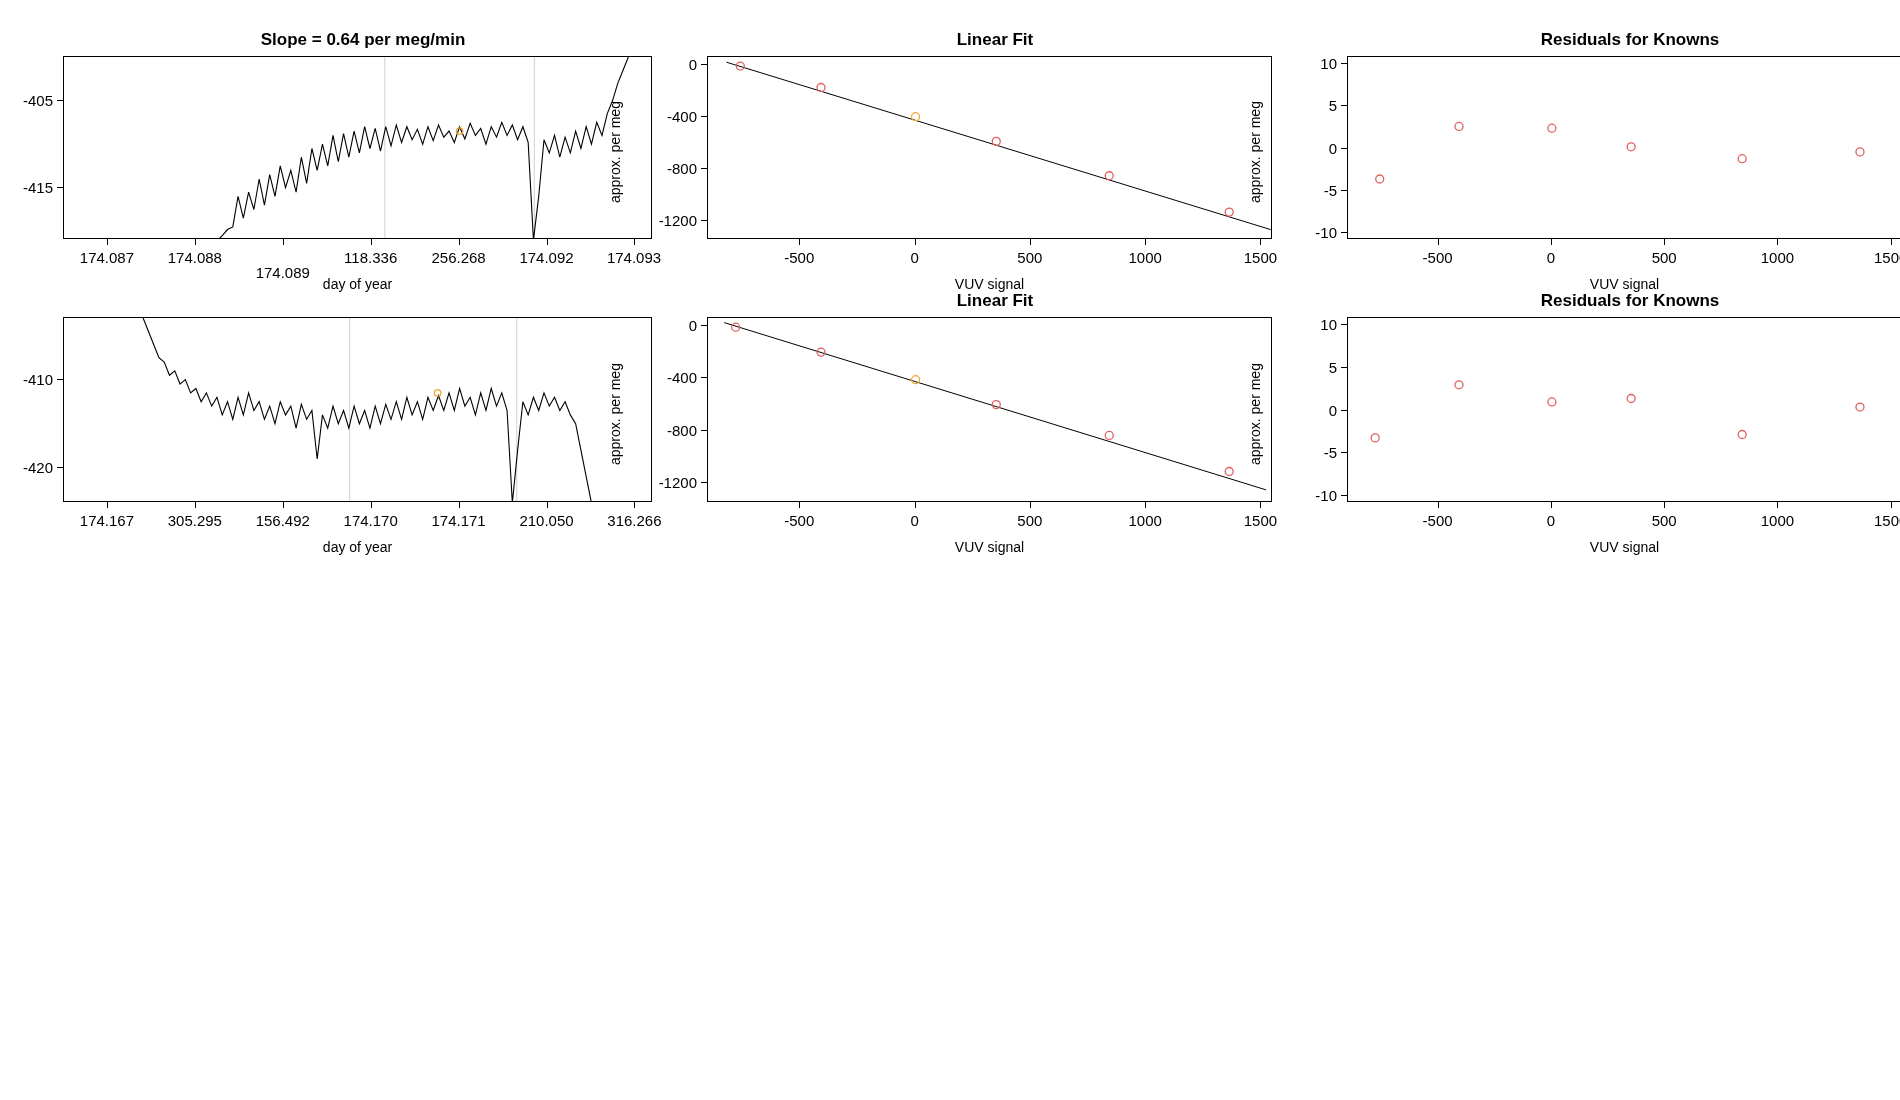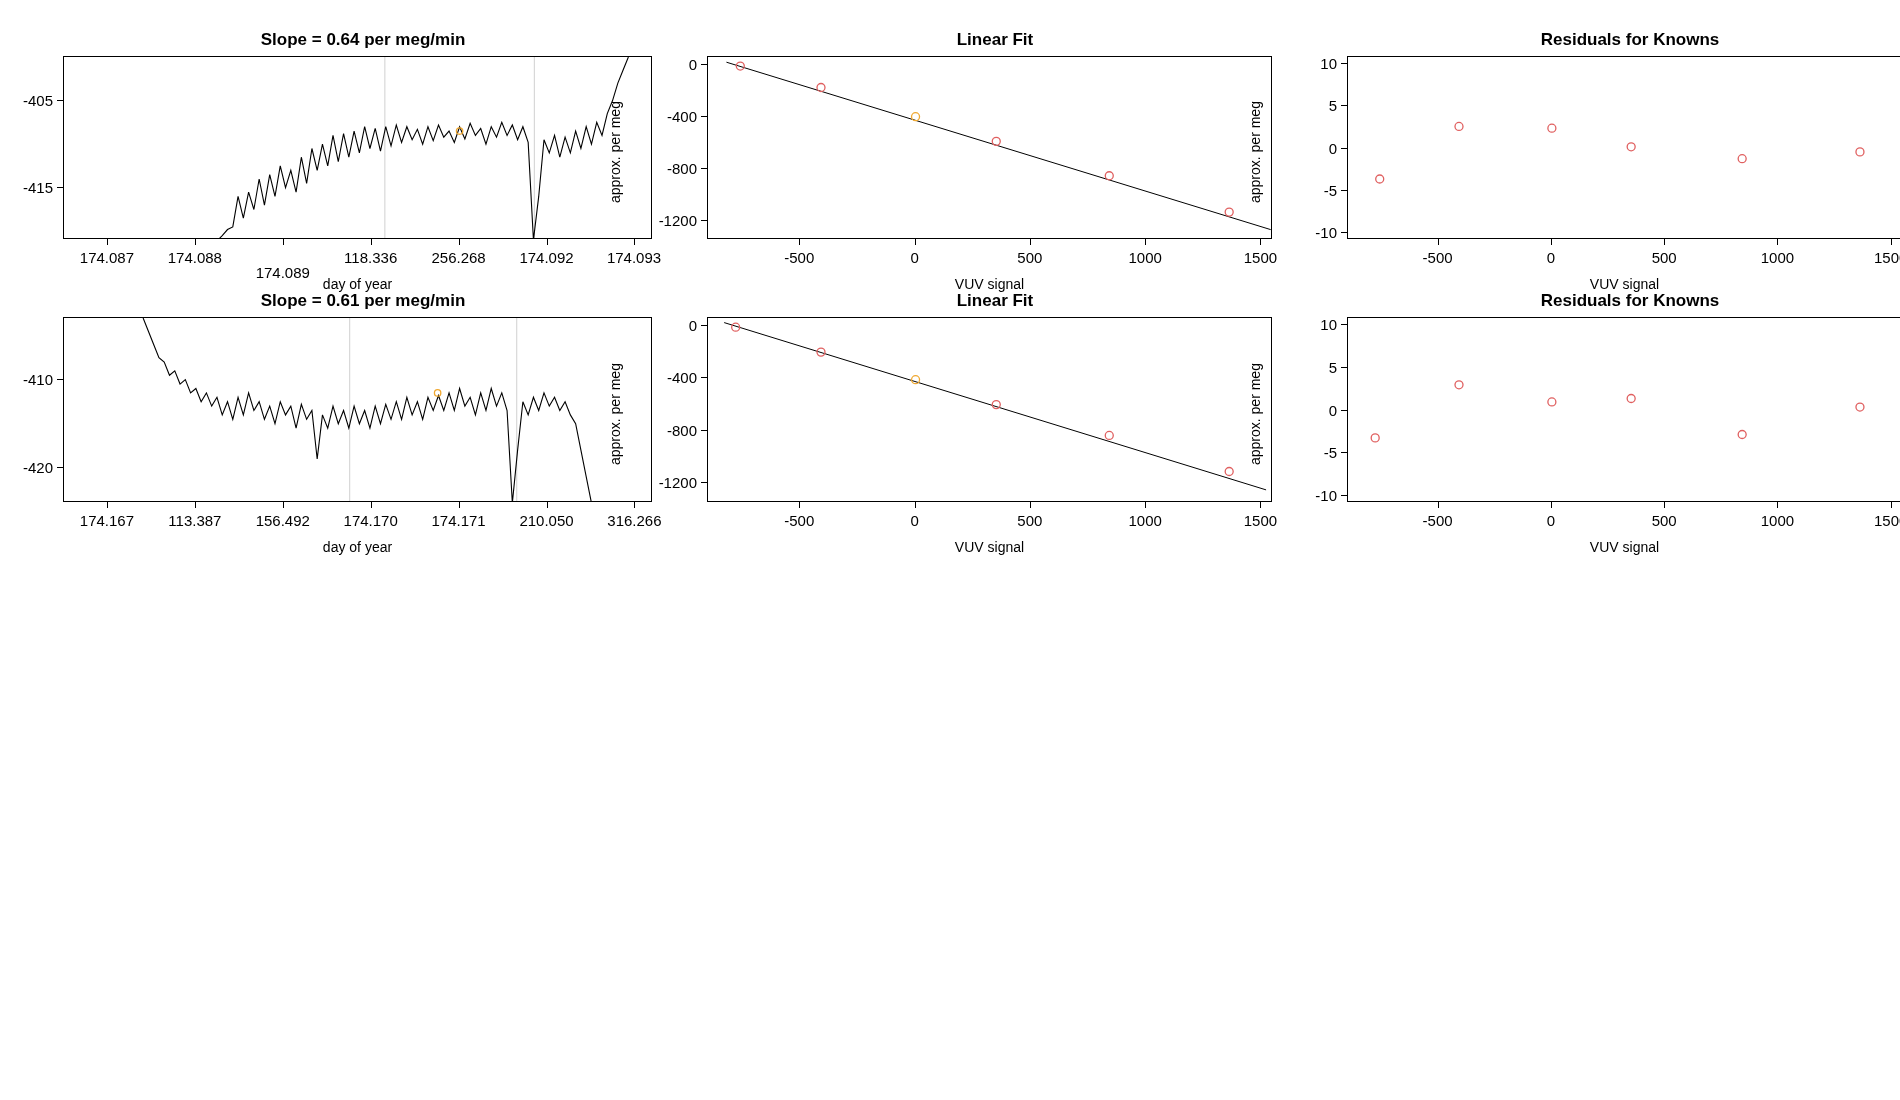--- a/index.html
+++ b/index.html
@@ -184,33 +184,32 @@
       <div class="tickmark-y" style="left: -6px; top: 91.5px;"></div>
       <div class="tick-y" style="left: -72px; width: 62px; top: 91.5px;">0</div>
       <div class="tickmark-y" style="left: -6px; top: 49.1389px;"></div>
       <div class="tick-y" style="left: -72px; width: 62px; top: 49.1389px;">5</div>
       <div class="tickmark-y" style="left: -6px; top: 6.77778px;"></div>
       <div class="tick-y" style="left: -72px; width: 62px; top: 6.77778px;">10</div>
       <div class="axis-label" style="left: 0px; width: 555px; top: 220px;">VUV signal</div>
       <div class="ylabel" style="left: -100px; top: 146.5px;">approx. per meg</div>
     </div>
     <div class="panel" style="left: 63px; top: 317px; width: 589px; height: 185px;">
-      <div class="panel-title">Slope =  0.61  per meg/min</div>
       <div class="plotbox" style="left: 0px; top: 0px; width: 589px; height: 185px;">
         <svg width="589" height="185">
           <line x1="285.708955222333" x2="285.708955222333" y1="0" y2="185" stroke="#d0d0d0" stroke-width="1"></line>
           <line x1="452.73880596927285" x2="452.73880596927285" y1="0" y2="185" stroke="#d0d0d0" stroke-width="1"></line>
           <path d="M79.12 0.00 L84.39 13.21 L89.67 26.43 L94.94 39.64 L100.22 44.05 L105.49 57.26 L110.77 52.86 L116.04 66.07 L121.32 61.67 L126.59 74.88 L131.87 70.48 L137.14 83.69 L142.41 74.88 L147.69 88.10 L152.96 79.29 L158.24 96.90 L163.51 83.69 L168.79 101.31 L174.06 79.29 L179.34 96.90 L184.61 74.88 L189.89 92.50 L195.16 83.69 L200.44 101.31 L205.71 88.10 L210.99 105.71 L216.26 83.69 L221.53 96.90 L226.81 88.10 L232.08 110.12 L237.36 86.33 L242.63 101.31 L247.91 92.50 L253.18 140.95 L258.46 96.90 L263.73 110.12 L269.01 88.10 L274.28 105.71 L279.56 92.50 L284.83 110.12 L290.10 88.10 L295.38 105.71 L300.65 92.50 L305.93 110.12 L311.20 88.10 L316.48 105.71 L321.75 86.33 L327.03 101.31 L332.30 83.69 L337.58 101.31 L342.85 79.29 L348.13 96.90 L353.40 83.69 L358.67 101.31 L363.95 79.29 L369.22 92.50 L374.50 77.52 L379.77 92.50 L385.05 74.88 L390.32 92.50 L395.60 70.48 L400.87 88.10 L406.15 79.29 L411.42 96.90 L416.70 74.88 L421.97 92.50 L427.24 70.48 L432.52 88.10 L437.79 74.88 L443.07 92.50 L448.34 185.00 L453.62 132.14 L458.89 83.69 L464.17 96.90 L469.44 79.29 L474.72 92.50 L479.99 74.88 L485.27 88.10 L490.54 79.29 L495.81 92.50 L501.09 83.69 L506.36 96.90 L511.64 105.71 L516.91 132.14 L522.19 158.57 L527.46 185.00" fill="none" stroke="#000000" stroke-width="1.1"></path>
           <circle cx="373.6194029840118" cy="74.88095238095238" r="3.2" fill="none" stroke="#f0a830" stroke-width="1.3"></circle>
         </svg>
       </div>
       <div class="tickmark-x" style="left: 43.9552px; top: 185px;"></div>
       <div class="tick-x" style="left: 43.9552px; top: 195px;">174.167</div>
       <div class="tickmark-x" style="left: 131.866px; top: 185px;"></div>
-      <div class="tick-x" style="left: 131.866px; top: 195px;">113.387</div>
+      <div class="tick-x" style="left: 131.866px; top: 195px;">305.295</div>
       <div class="tickmark-x" style="left: 219.776px; top: 185px;"></div>
       <div class="tick-x" style="left: 219.776px; top: 195px;">156.492</div>
       <div class="tickmark-x" style="left: 307.687px; top: 185px;"></div>
       <div class="tick-x" style="left: 307.687px; top: 195px;">174.170</div>
       <div class="tickmark-x" style="left: 395.597px; top: 185px;"></div>
       <div class="tick-x" style="left: 395.597px; top: 195px;">174.171</div>
       <div class="tickmark-x" style="left: 483.507px; top: 185px;"></div>
       <div class="tick-x" style="left: 483.507px; top: 195px;">210.050</div>
       <div class="tickmark-x" style="left: 571.418px; top: 185px;"></div>
       <div class="tick-x" style="left: 571.418px; top: 195px;">316.266</div>

